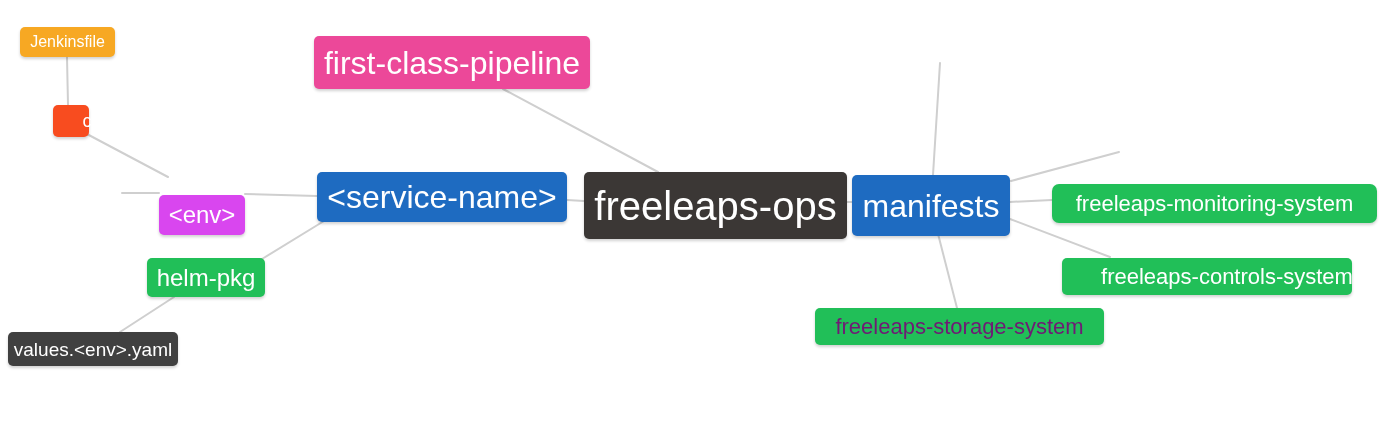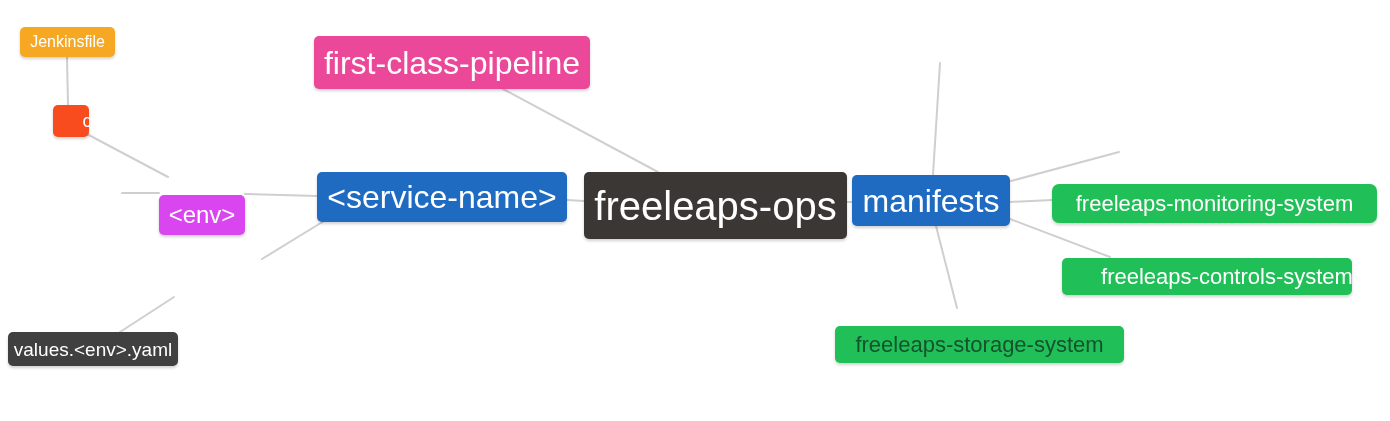--- a/index.html
+++ b/index.html
@@ -53,21 +53,22 @@
       <line x1="940" y1="63" x2="933" y2="175" stroke="#CFCFCF" stroke-width="2" stroke-linecap="round"></line>
       <line x1="1011" y1="181" x2="1119" y2="152" stroke="#CFCFCF" stroke-width="2" stroke-linecap="round"></line>
       <line x1="1010" y1="202" x2="1052" y2="200" stroke="#CFCFCF" stroke-width="2" stroke-linecap="round"></line>
       <line x1="1010" y1="219" x2="1110" y2="257" stroke="#CFCFCF" stroke-width="2" stroke-linecap="round"></line>
       <line x1="936" y1="226" x2="957" y2="308" stroke="#CFCFCF" stroke-width="2" stroke-linecap="round"></line>
     </svg>
 
 <div class="node" style="left: 20px; top: 27px; width: 95px; height: 30px; font-size: 16px; background: rgb(247, 168, 35); color: rgb(255, 255, 255); text-align: center;">Jenkinsfile</div>
     <div class="node" style="left: 53px; top: 105px; width: 31px; height: 32px; font-size: 18px; background: rgb(248, 76, 31); color: rgb(255, 255, 255); padding-left: 36px;">ci</div>
     <div class="node" style="left: 159px; top: 174px; width: 86px; height: 40px; font-size: 24px; background: #d946ef; color: rgb(255, 255, 255); margin-top: 21px;">&lt;env&gt;</div>
+    <div class="node" style="left: 147px; top: 258px; width: 118px; height: 39px; font-size: 24px; background: rgb(33, 191, 88); color: rgb(255, 255, 255);">helm-pkg</div>
     <div class="node" style="left: 8px; top: 332px; width: 170px; height: 34px; font-size: 19px; background: #404040; color: rgb(255, 255, 255);">values.&lt;env&gt;.yaml</div>
     <div class="node" style="left: 314px; top: 36px; width: 276px; height: 53px; font-size: 32px; background: #ec4899; color: rgb(255, 255, 255);">first-class-pipeline</div>
     <div class="node" style="left: 317px; top: 172px; width: 250px; height: 50px; font-size: 32px; background: rgb(30, 107, 193); color: rgb(255, 255, 255);">&lt;service-name&gt;</div>
     <div class="node" style="left: 584px; top: 172px; width: 263px; height: 67px; font-size: 40px; background: rgb(59, 55, 53); color: rgb(255, 255, 255);">freeleaps-ops</div>
-    <div class="node" style="left: 852px; top: 175px; width: 158px; height: 51px; font-size: 32px; background: rgb(30, 107, 193); color: rgb(255, 255, 255);">manifests</div>
+    <div class="node" style="left: 852px; top: 175px; width: 158px; height: 61px; font-size: 32px; background: rgb(30, 107, 193); color: rgb(255, 255, 255);">manifests</div>
     <div class="node" style="left: 1052px; top: 184px; width: 325px; height: 39px; font-size: 22px; background: rgb(33, 191, 88); color: rgb(255, 255, 255); border-radius: 7px;">freeleaps-monitoring-system</div>
     <div class="node" style="left: 1062px; top: 258px; width: 290px; height: 37px; font-size: 22px; background: rgb(33, 191, 88); color: rgb(255, 255, 255); padding-left: 40px;">freeleaps-controls-system</div>
-    <div class="node" style="left: 815px; top: 326px; width: 289px; height: 37px; font-size: 22px; background: rgb(33, 191, 88); color: #14532d; margin-left: 20px;">freeleaps-storage-system</div>
+    <div class="node" style="left: 815px; top: 308px; width: 289px; height: 37px; font-size: 22px; background: rgb(33, 191, 88); color: #701a75;">freeleaps-storage-system</div>
   </div>
 
 </body></html>

